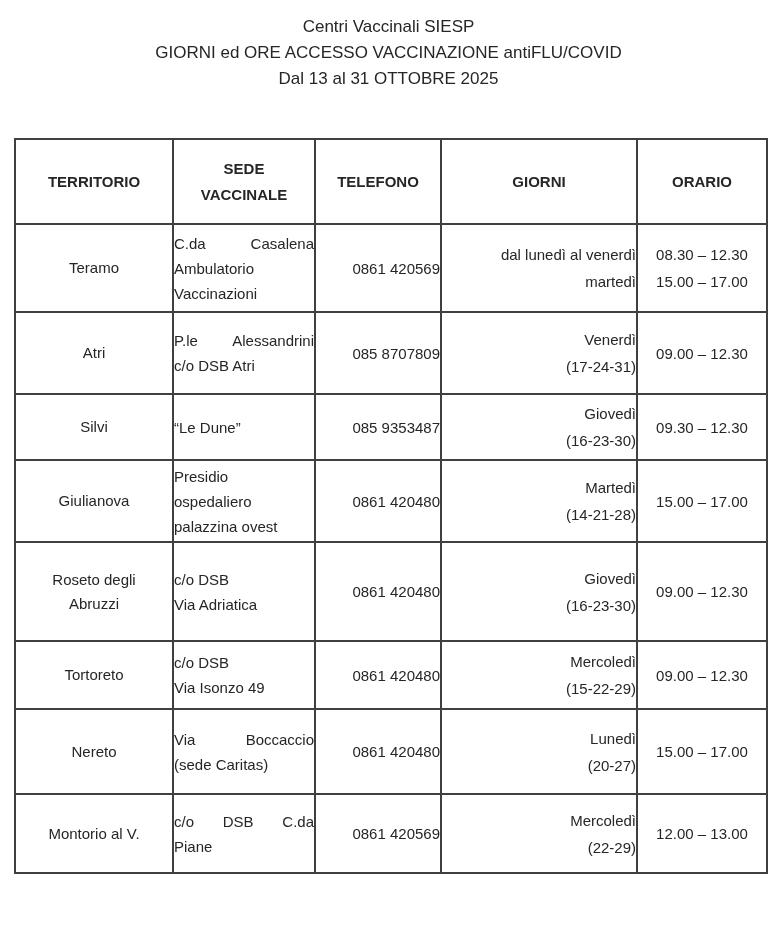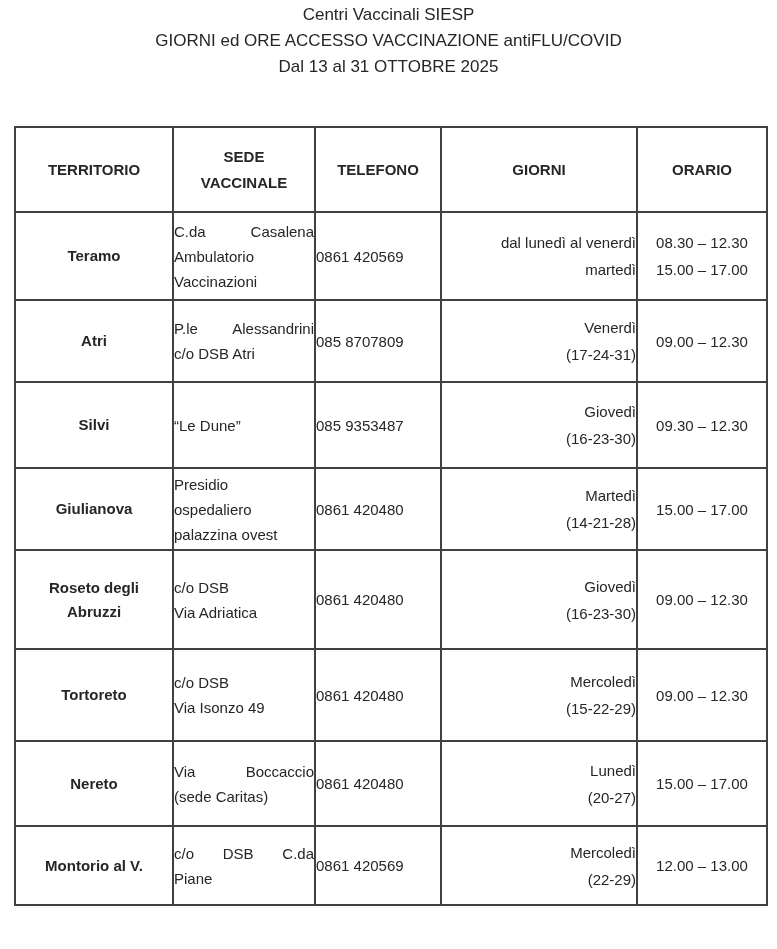--- a/index.html
+++ b/index.html
@@ -8,21 +8,21 @@
     background: #ffffff;
   }
   body {
     width: 777px;
     height: 949px;
     overflow: hidden;
     font-family: "Liberation Sans", sans-serif;
     color: #262626;
   }
   .title-block {
-    padding-top: 2px;
+    padding-top: 14px;
     text-align: center;
   }
   .title-line {
     font-size: 17px;
     line-height: 26px;
     white-space: nowrap;
   }
   .title-line.bold {
     font-weight: normal;
   }
@@ -38,31 +38,31 @@
     background: #ffffff;
     font-size: 15px;
     overflow: hidden;
   }
   th.hdr {
     font-weight: bold;
     text-align: center;
     line-height: 26px;
   }
   td.territorio {
-    font-weight: bold;
+    font-weight: normal;
     text-align: center;
     line-height: 24px;
   }
   td.sede {
     padding: 0 13px;
     line-height: 25px;
     text-align: left;
   }
   td.telefono {
-    text-align: left;
+    text-align: right;
   }
   td.giorni {
     padding-left: 15px;
     padding-right: 8px;
     line-height: 27px;
     text-align: right;
   }
   td.orario {
     text-align: center;
     line-height: 27px;
@@ -149,21 +149,21 @@
           <div>085 8707809</div>
         </td>
         <td class="giorni">
           <div>Venerdì</div>
           <div>(17-24-31)</div>
         </td>
         <td class="orario">
           <div>09.00 – 12.30</div>
         </td>
       </tr>
-      <tr style="height: 86px;">
+      <tr style="height: 66px;">
         <td class="territorio">
           <div>Silvi</div>
         </td>
         <td class="sede">
           <div>“Le Dune”</div>
         </td>
         <td class="telefono">
           <div>085 9353487</div>
         </td>
         <td class="giorni">
@@ -207,21 +207,21 @@
           <div>0861 420480</div>
         </td>
         <td class="giorni">
           <div>Giovedì</div>
           <div>(16-23-30)</div>
         </td>
         <td class="orario">
           <div>09.00 – 12.30</div>
         </td>
       </tr>
-      <tr style="height: 92px;">
+      <tr style="height: 68px;">
         <td class="territorio">
           <div>Tortoreto</div>
         </td>
         <td class="sede">
           <div>c/o DSB</div>
           <div>Via Isonzo 49</div>
         </td>
         <td class="telefono">
           <div>0861 420480</div>
         </td>

